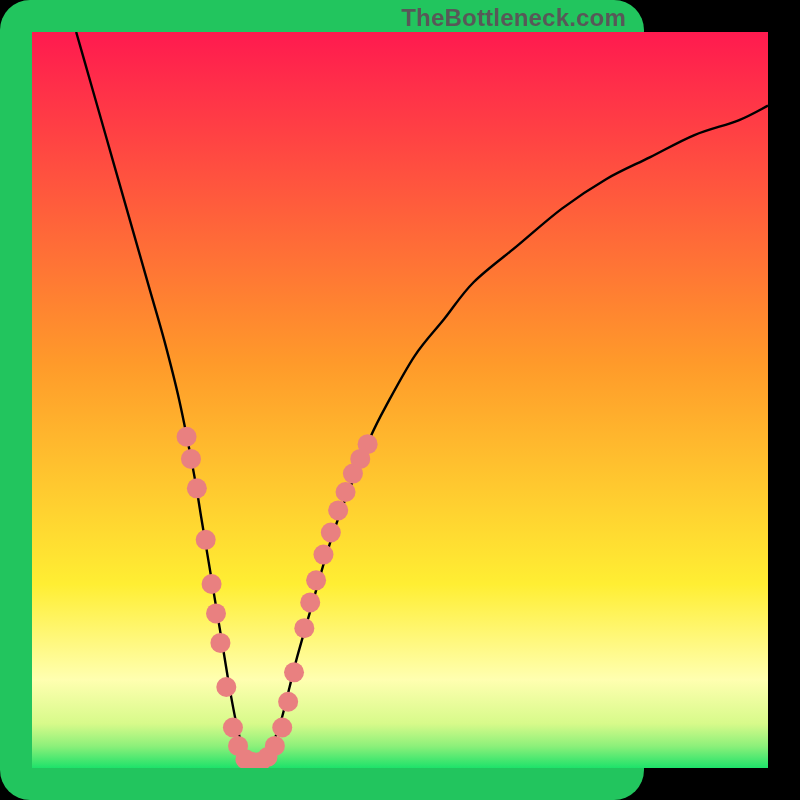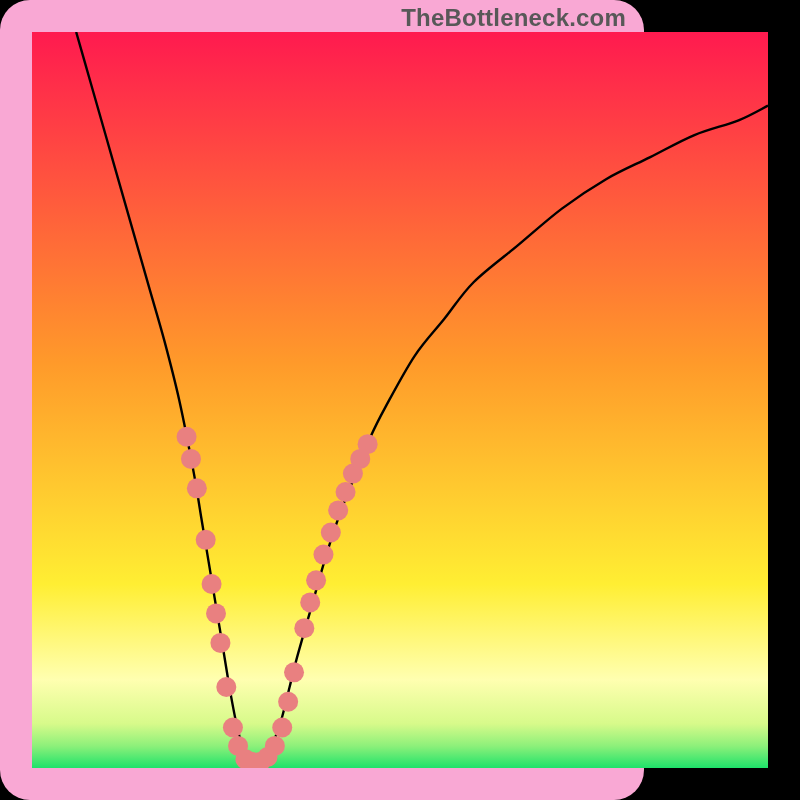--- a/index.html
+++ b/index.html
@@ -1,21 +1,21 @@
 <!DOCTYPE html>
 <html><head>
 <meta charset="utf-8">
 <style>
   * { margin: 0; padding: 0; box-sizing: border-box; }
   html, body { width: 800px; height: 800px; overflow: hidden; background: #000; }
   .frame {
     position: relative;
     width: 644px;
     height: 800px;
-    background: #f9a8d4;
+    background: #22c55e;
     border-radius: 30px;
   }
   .plot-area {
     position: absolute;
     left: 32px;
     top: 32px;
     width: 736px;
     height: 736px;
     overflow: hidden;
   }

